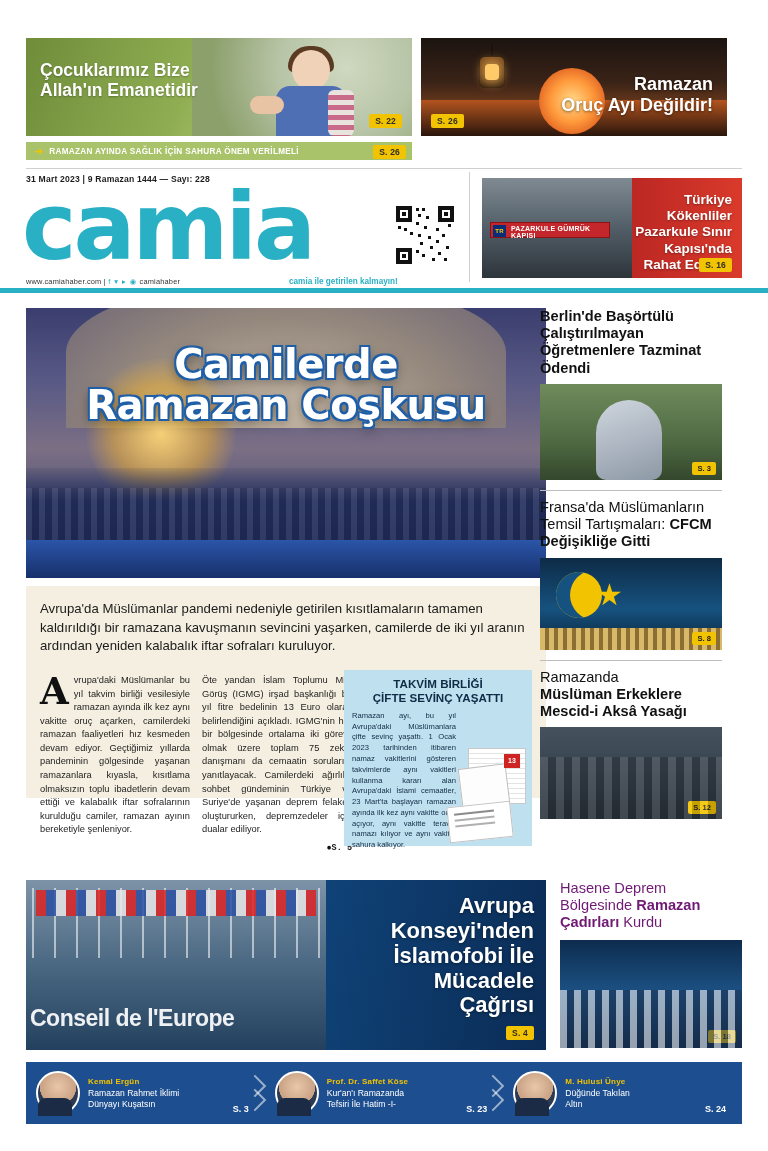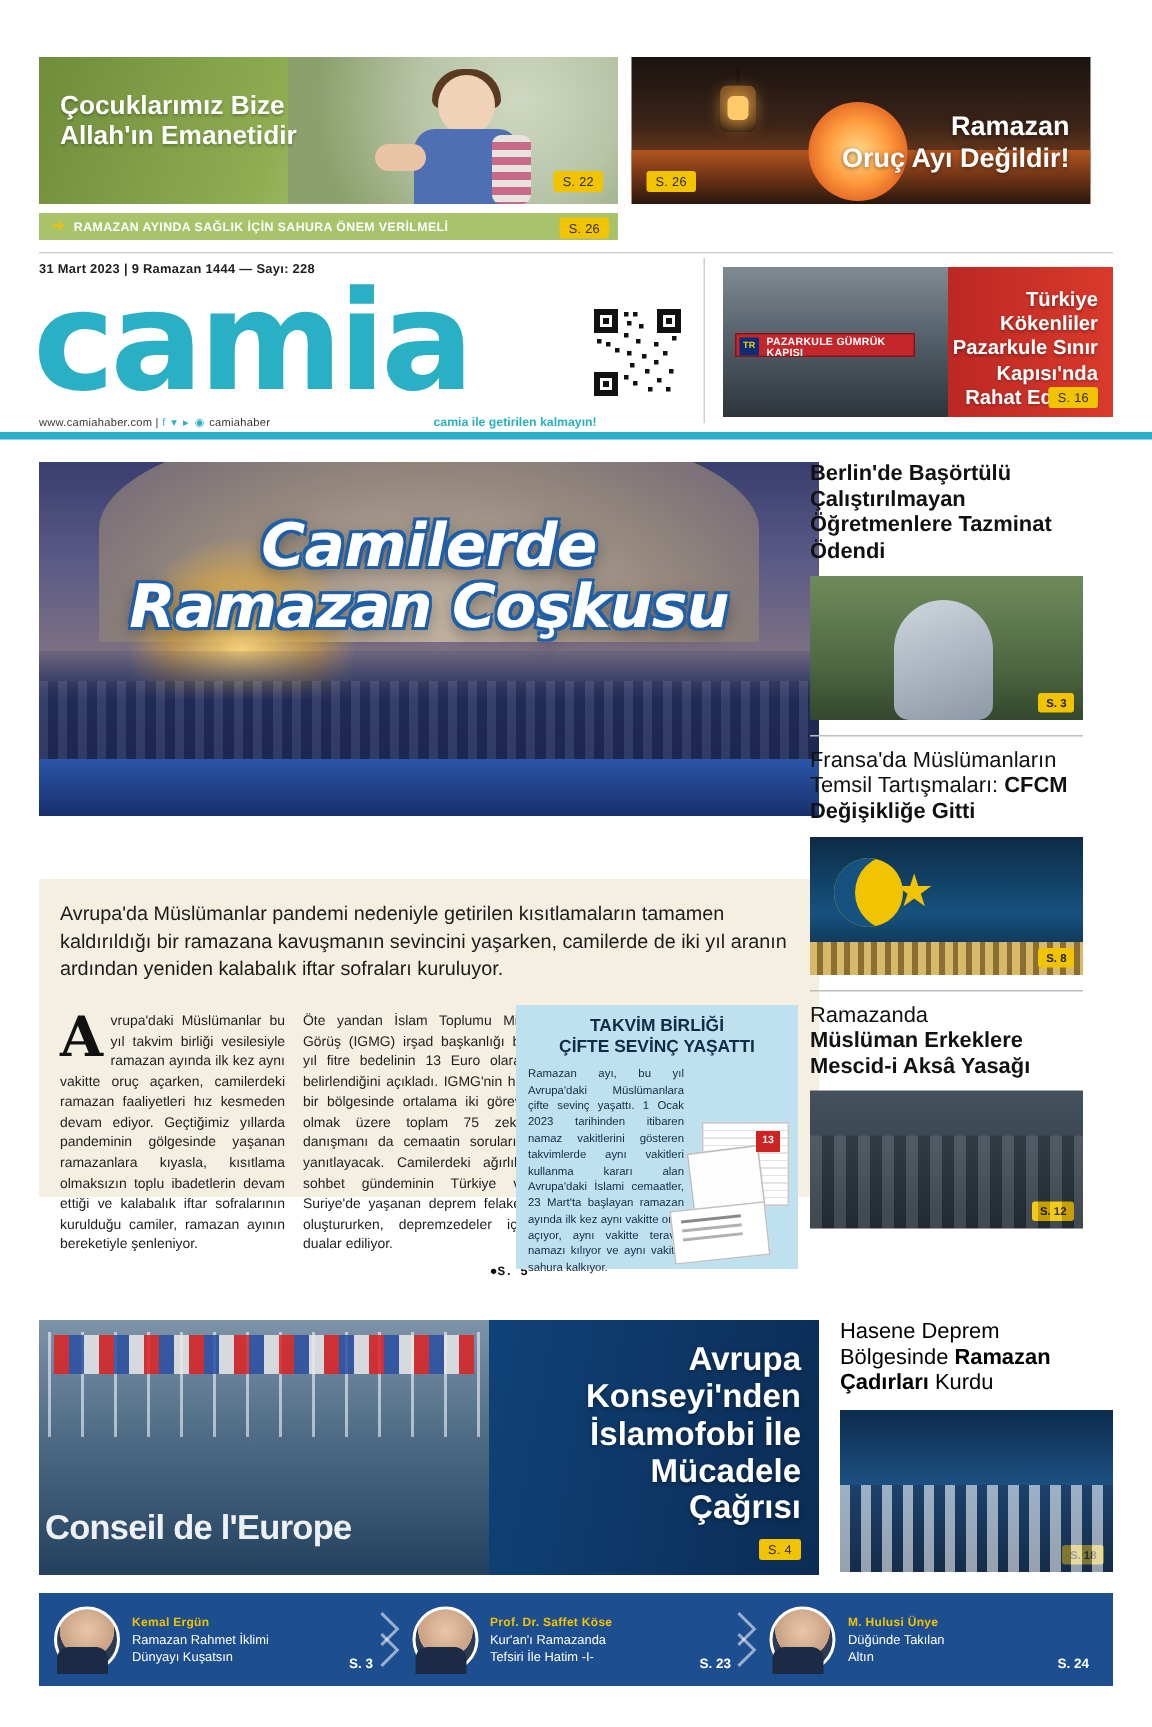--- a/index.html
+++ b/index.html
@@ -30,21 +30,21 @@
   .kid-hair { position:absolute; left:20px; top:-4px; width:46px; height:26px; border-radius:23px 23px 6px 6px; background:#5b3a22; }
   .kid-body { position:absolute; left:8px; top:36px; width:70px; height:50px; border-radius:14px 14px 0 0; background:#4f6fb5; }
   .kid-stripe { position:absolute; left:60px; top:40px; width:26px; height:46px; background:repeating-linear-gradient(180deg,#e8e3dc 0 5px,#c96a8a 5px 10px); border-radius:6px; }
   .kid-hand { position:absolute; left:-18px; top:46px; width:34px; height:18px; border-radius:9px; background:#e8c3a4; }
   .banner-left-title {
     position: absolute; left: 14px; top: 22px; width: 230px;
     color: #ffffff; font-weight: bold; font-size: 17.5px; line-height: 1.16;
     text-shadow: 0 1px 2px rgba(0,0,0,.28);
   }
   .pagetag {
-    position: absolute; background: #f2c300; color: #2d2d2d; font-weight: normal;
+    position: absolute; background: #f2c300; color: #2d2d2d; font-weight: bold;
     font-size: 8.5px; padding: 2px 6px; border-radius: 2px; letter-spacing: .2px;
   }
   .banner-right {
     position: relative; width: 306px; height: 98px; overflow: hidden;
     background: linear-gradient(180deg,#1b1410 0%, #3a2317 45%, #6d3b1c 70%, #c86a27 100%);
   }
   .sunset-sun { position:absolute; left:118px; top:30px; width:66px; height:66px; border-radius:50%;
     background: radial-gradient(circle,#ffd98a 0%, #ff9a3c 45%, #d9561c 85%); filter: blur(0.5px); }
   .sunset-water { position:absolute; left:0; bottom:0; width:100%; height:36px;
     background: linear-gradient(180deg,#b4541f,#2a160d); }
@@ -82,22 +82,22 @@
   .hp-photo { position:absolute; left:0; top:0; width:150px; height:100px;
     background: linear-gradient(180deg,#7f8a93 0%, #4e5a63 55%, #2e353b 100%); }
   .hp-plate { position:absolute; left:8px; top:44px; width:120px; height:16px; background:#c3272b; border:1px solid #8d1012; }
   .hp-plate span { position:absolute; left:20px; top:2px; font-size:7px; color:#fff; font-weight:bold; letter-spacing:.2px; }
   .hp-plate .eu { position:absolute; left:2px; top:2px; width:13px; height:12px; background:#0b2d77; color:#ffd200; font-size:6px; text-align:center; line-height:12px; }
   .hp-title { position:absolute; right:10px; top:14px; text-align:right; color:#fff; font-weight:bold; font-size:13.5px; line-height:1.2; text-shadow:0 1px 2px rgba(0,0,0,.35); }
   .hp-tag { position:absolute; right:10px; bottom:6px; }
   .masthead-rule-bot { position:absolute; left:0; top:288px; width:768px; height:5px; background:#2ab0c5; }
 
   
-  .lead { position:absolute; left:26px; top:308px; width:520px; height:236px; overflow:hidden;
-    background: linear-gradient(180deg,#3a3e6e 0%, #5a5a86 28%, #7b6f84 52%, #2b3a6b 100%); font-style: italic; }
+  .lead { position:absolute; left:26px; top:308px; width:520px; height:270px; overflow:hidden;
+    background: linear-gradient(180deg,#3a3e6e 0%, #5a5a86 28%, #7b6f84 52%, #2b3a6b 100%); }
   .mosque-dome { position:absolute; left:40px; top:-30px; width:440px; height:150px; border-radius:50% 50% 0 0;
     background: radial-gradient(ellipse at 50% 90%, #cfc0a8 0%, #9d8f7e 50%, #6d6475 100%); opacity:.9; }
   .chandelier { position:absolute; left:60px; top:50px; width:150px; height:150px; border-radius:50%;
     background: radial-gradient(circle, rgba(255,214,120,.95) 0%, rgba(226,170,60,.6) 45%, rgba(120,90,40,0) 72%); }
   .crowd { position:absolute; left:0; bottom:0; width:100%; height:110px;
     background: linear-gradient(180deg, rgba(30,40,80,.1) 0%, #24305f 30%, #1b2550 100%); }
   .crowd::after { content:""; position:absolute; inset:auto 0 0 0; height:90px;
     background: repeating-linear-gradient(90deg, rgba(255,255,255,.08) 0 6px, rgba(0,0,0,.10) 6px 13px); }
   .carpet { position:absolute; left:0; bottom:0; width:100%; height:38px; background: linear-gradient(180deg,#2b55a8,#17306b); }
   .lead-title { position:absolute; left:0; top:36px; width:520px; text-align:center;
@@ -150,21 +150,21 @@
     background: repeating-linear-gradient(90deg, rgba(255,255,255,.55) 0 2px, rgba(255,255,255,0) 2px 22px); }
   .flags { position:absolute; left:10px; top:10px; width:280px; height:26px;
     background: repeating-linear-gradient(90deg,#d22 0 10px,#2b4fa2 10px 20px,#e8e8e8 20px 30px); opacity:.85; }
   .feat-wordmark { position:absolute; left:4px; bottom:18px; color:#ffffff; font-size:23px; font-weight:bold; opacity:.92; letter-spacing:-.5px; }
   .feat-title { position:absolute; right:12px; top:14px; width:250px; text-align:right; color:#ffffff;
     font-weight:bold; font-size:22px; line-height:1.13; text-shadow:0 1px 3px rgba(0,0,0,.4); }
   .feat-tag { position:absolute; right:12px; bottom:10px; }
 
   
   .brcol { position:absolute; left:560px; top:880px; width:182px; }
-  .br-title { font-size:14.6px; line-height:1.18; color:#000000; }
+  .br-title { font-size:14.6px; line-height:1.18; color:#701a75; }
   .br-title b { font-weight:bold; }
   .br-photo { position:relative; width:182px; height:108px; margin-top:8px; overflow:hidden;
     background: linear-gradient(180deg,#0d2c4e 0%, #1b4f80 45%, #0a2038 100%); }
   .br-photo::after { content:""; position:absolute; left:0; bottom:0; width:100%; height:58px;
     background: repeating-linear-gradient(90deg, rgba(225,230,238,.65) 0 7px, rgba(30,55,90,.55) 7px 14px); }
 
   
   .footer { position:absolute; left:26px; top:1062px; width:716px; height:62px; background:#1d4e8f; display:flex; align-items:center; }
   .fitem { position:relative; flex:1; height:100%; display:flex; align-items:center; padding-left:10px; }
   .favatar { width:44px; height:44px; border-radius:50%; overflow:hidden; flex:0 0 44px;

